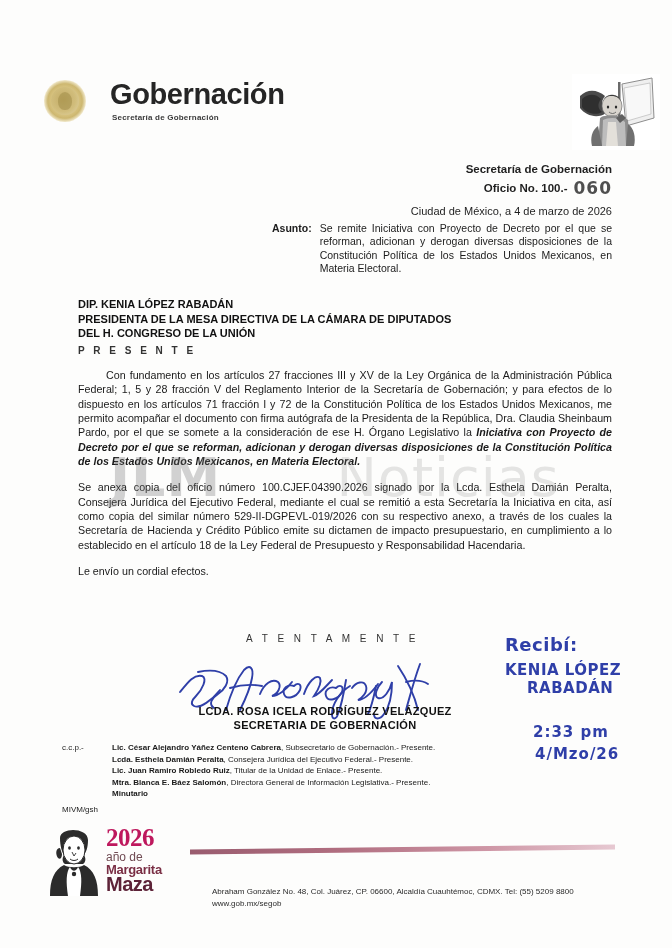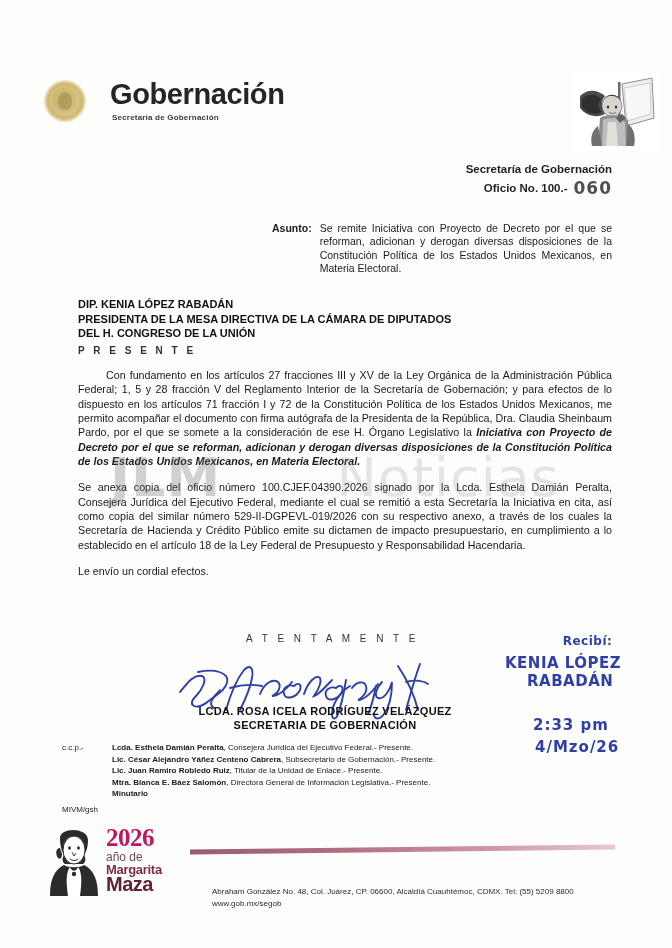--- a/index.html
+++ b/index.html
@@ -214,21 +214,21 @@
   
   .receipt {
     position: absolute;
     left: 505px;
     top: 634px;
     width: 165px;
     color: #2f3fa8;
     font-family: "DejaVu Sans", sans-serif;
   }
   .receipt div { font-weight: bold; }
-  .rc1 { font-size: 12px; letter-spacing: .5px; text-align: center; }
+  .rc1 { font-size: 18px; letter-spacing: .5px; }
   .rc2 { font-size: 15px; letter-spacing: .5px; margin-top: 6px; }
   .rc3 { font-size: 15px; letter-spacing: .5px; margin-left: 22px; }
   .rc4 { font-size: 15px; letter-spacing: 1px; margin-top: 26px; margin-left: 28px; }
   .rc5 { font-size: 15px; letter-spacing: 1px; margin-top: 4px; margin-left: 30px; }
 
   
   .ccp-label {
     position: absolute;
     left: 62px;
     top: 743px;
@@ -353,20 +353,21 @@
       <path d="M44 44 L50 40 L54 44 L48 49 Z" fill="#606060"></path>
     </svg>
   </div>
 
   <div class="meta-right">
     <div class="m-line1">Secretaría de Gobernación</div>
     <div class="oficio-row">
       <span class="m-line2">Oficio No. 100.-</span>
       <span class="stamp-num">060</span>
     </div>
+    <div class="city-date">Ciudad de México, a 4 de marzo de 2026</div>
   </div>
 
   <div class="asunto">
     <div class="asunto-label">Asunto:</div>
     <div class="asunto-body">Se remite Iniciativa con Proyecto de Decreto por el que se reforman, adicionan y derogan diversas disposiciones de la Constitución Política de los Estados Unidos Mexicanos, en Materia Electoral.</div>
   </div>
 
   <div class="addressee">
     <div>DIP. KENIA LÓPEZ RABADÁN</div>
     <div>PRESIDENTA DE LA MESA DIRECTIVA DE LA CÁMARA DE DIPUTADOS</div>
@@ -411,22 +412,22 @@
   <div class="receipt">
     <div class="rc1">Recibí:</div>
     <div class="rc2">KENIA LÓPEZ</div>
     <div class="rc3">RABADÁN</div>
     <div class="rc4">2:33 pm</div>
     <div class="rc5">4/Mzo/26</div>
   </div>
 
   <div class="ccp-label">c.c.p.-</div>
   <div class="ccp-list">
+    <div><span class="nm">Lic. César Alejandro Yáñez Centeno Cabrera</span><span>, Subsecretario de Gobernación.- Presente.</span></div>
     <div><span class="nm">Lcda. Esthela Damián Peralta</span><span>, Consejera Jurídica del Ejecutivo Federal.- Presente.</span></div>
-    <div><span class="nm">Lic. César Alejandro Yáñez Centeno Cabrera</span><span>, Subsecretario de Gobernación.- Presente.</span></div>
     <div><span class="nm">Lic. Juan Ramiro Robledo Ruiz</span><span>, Titular de la Unidad de Enlace.- Presente.</span></div>
     <div><span class="nm">Mtra. Blanca E. Báez Salomón</span><span>, Directora General de Información Legislativa.- Presente.</span></div>
     <div class="minutario">Minutario</div>
   </div>
 
   <div class="mivm">MIVM/gsh</div>
 
   <div class="emblem">
     <svg class="portrait" viewBox="0 0 56 74">
       <path d="M14 16 C14 5, 42 5, 42 18 C42 26, 40 30, 38 33 C40 36, 40 40, 37 42 L19 42 C16 40, 16 36, 18 33 C16 30, 14 24, 14 16 Z" fill="#2b2b2b"></path>

